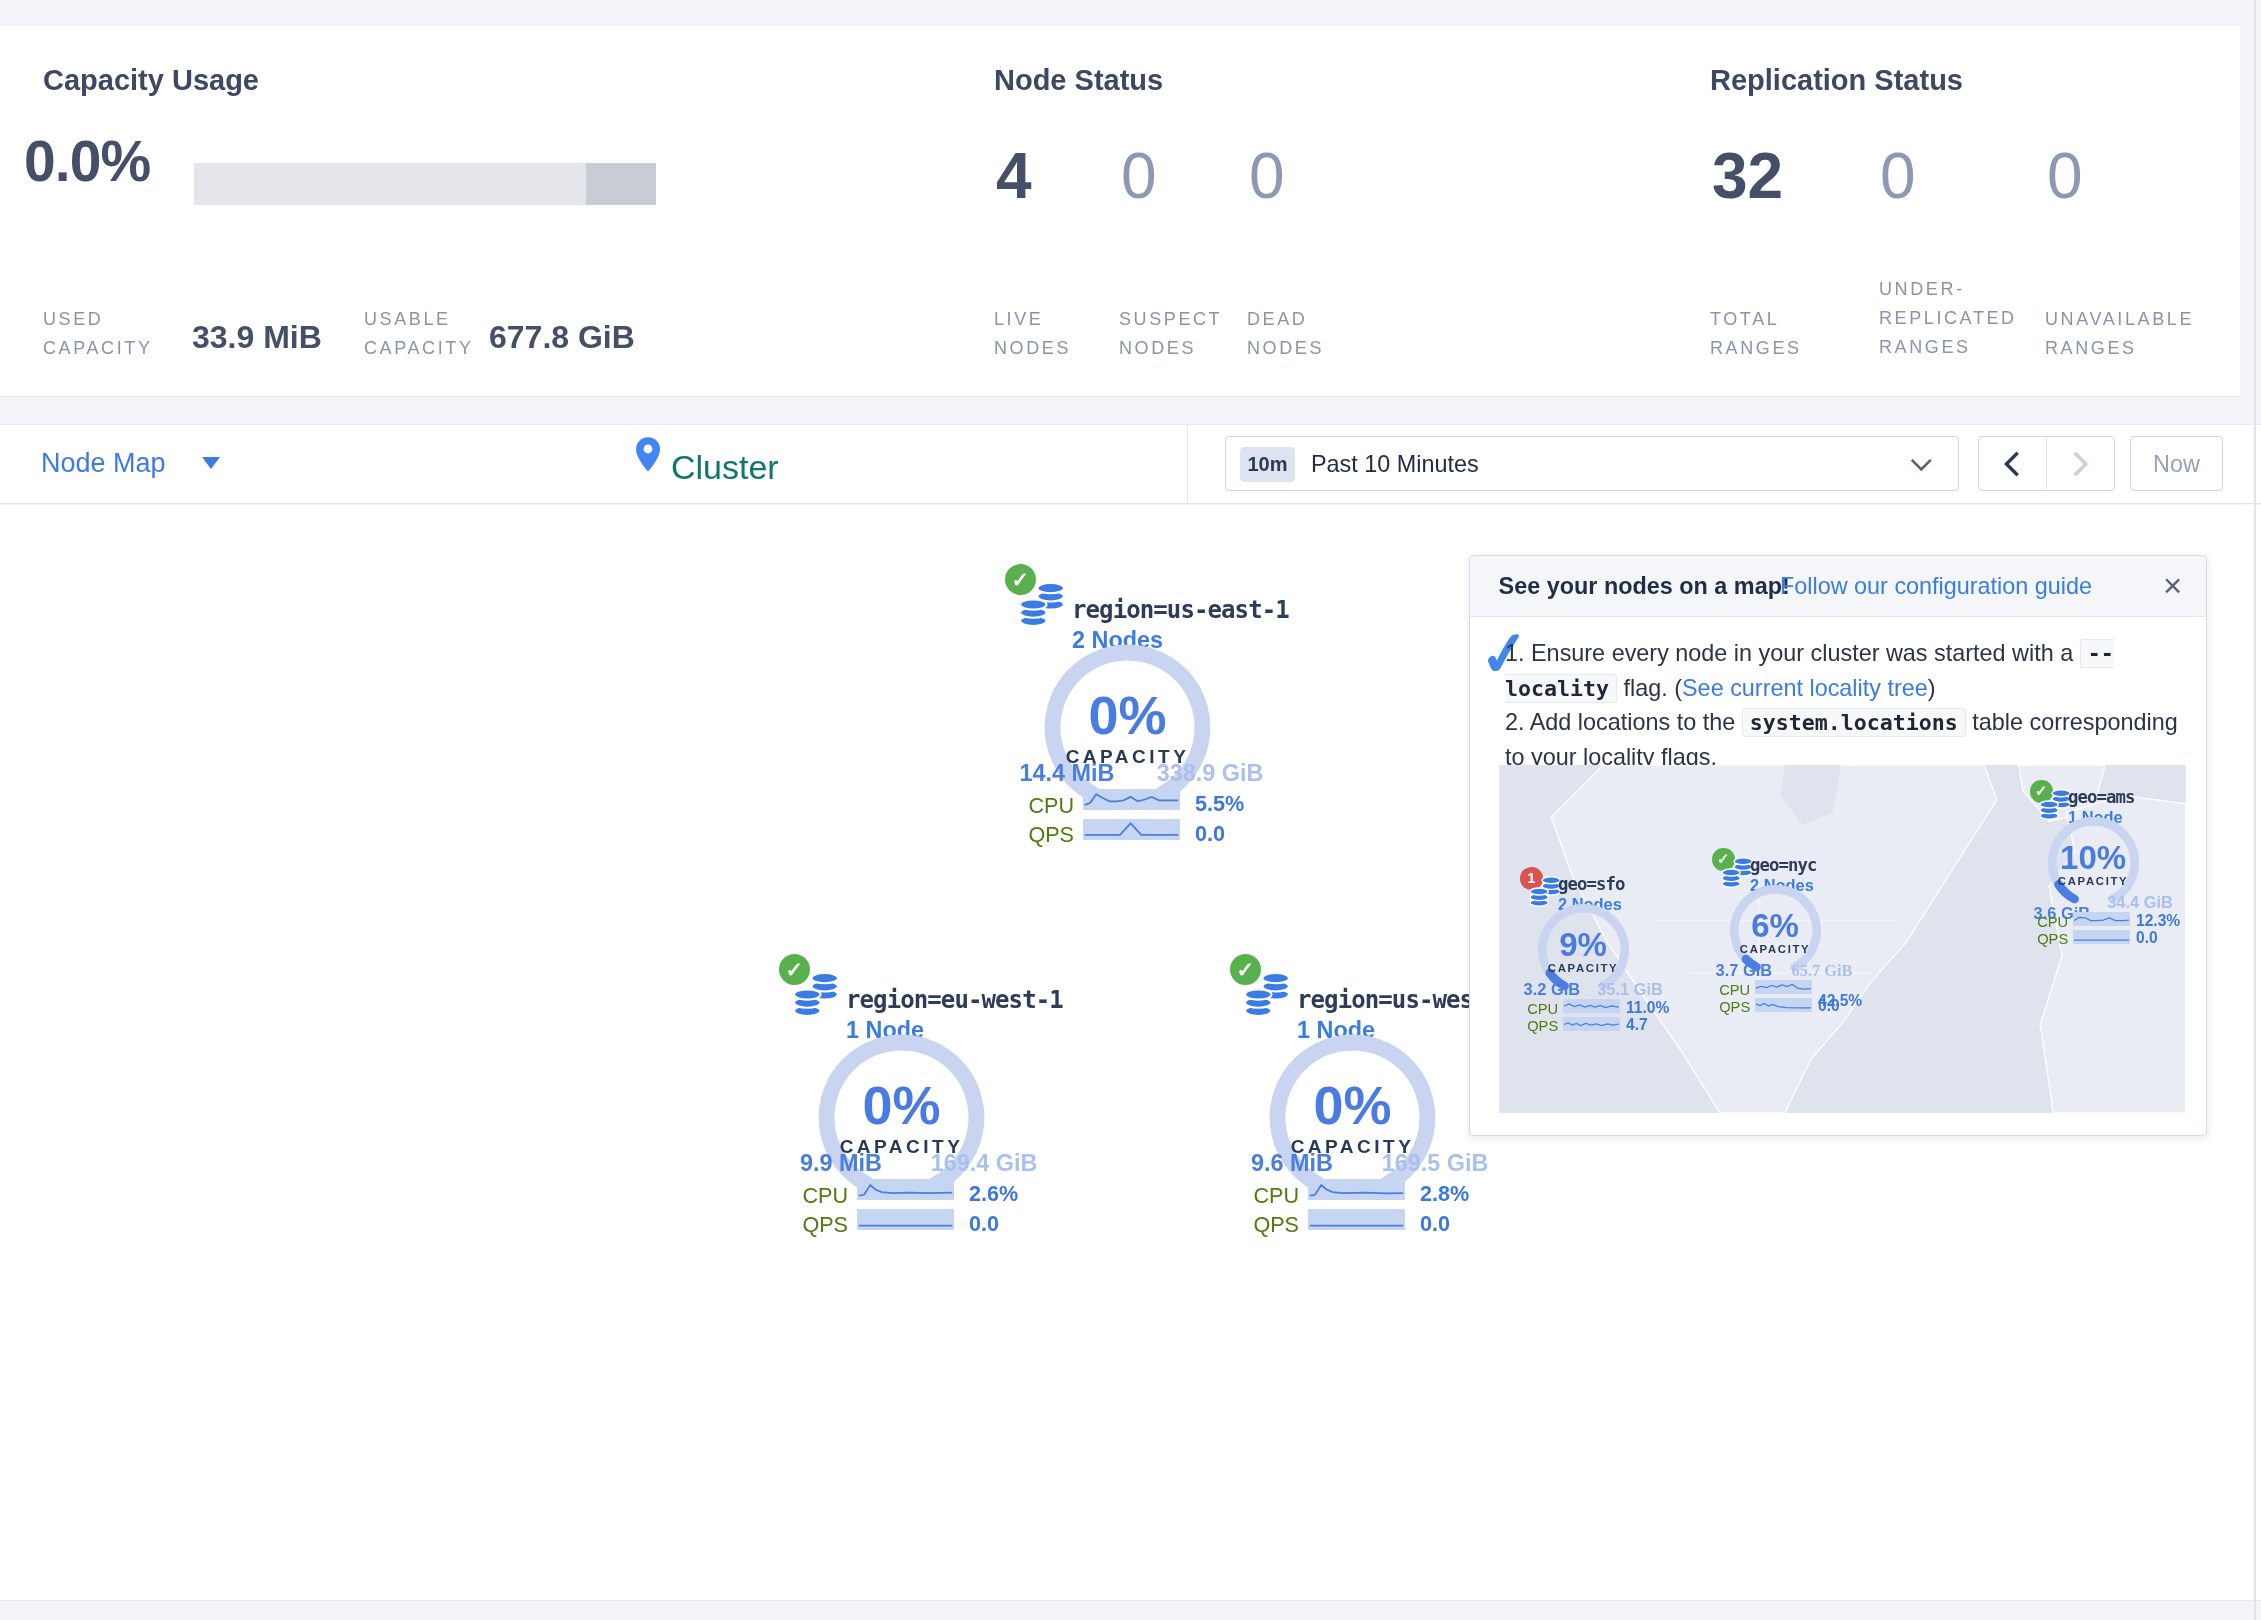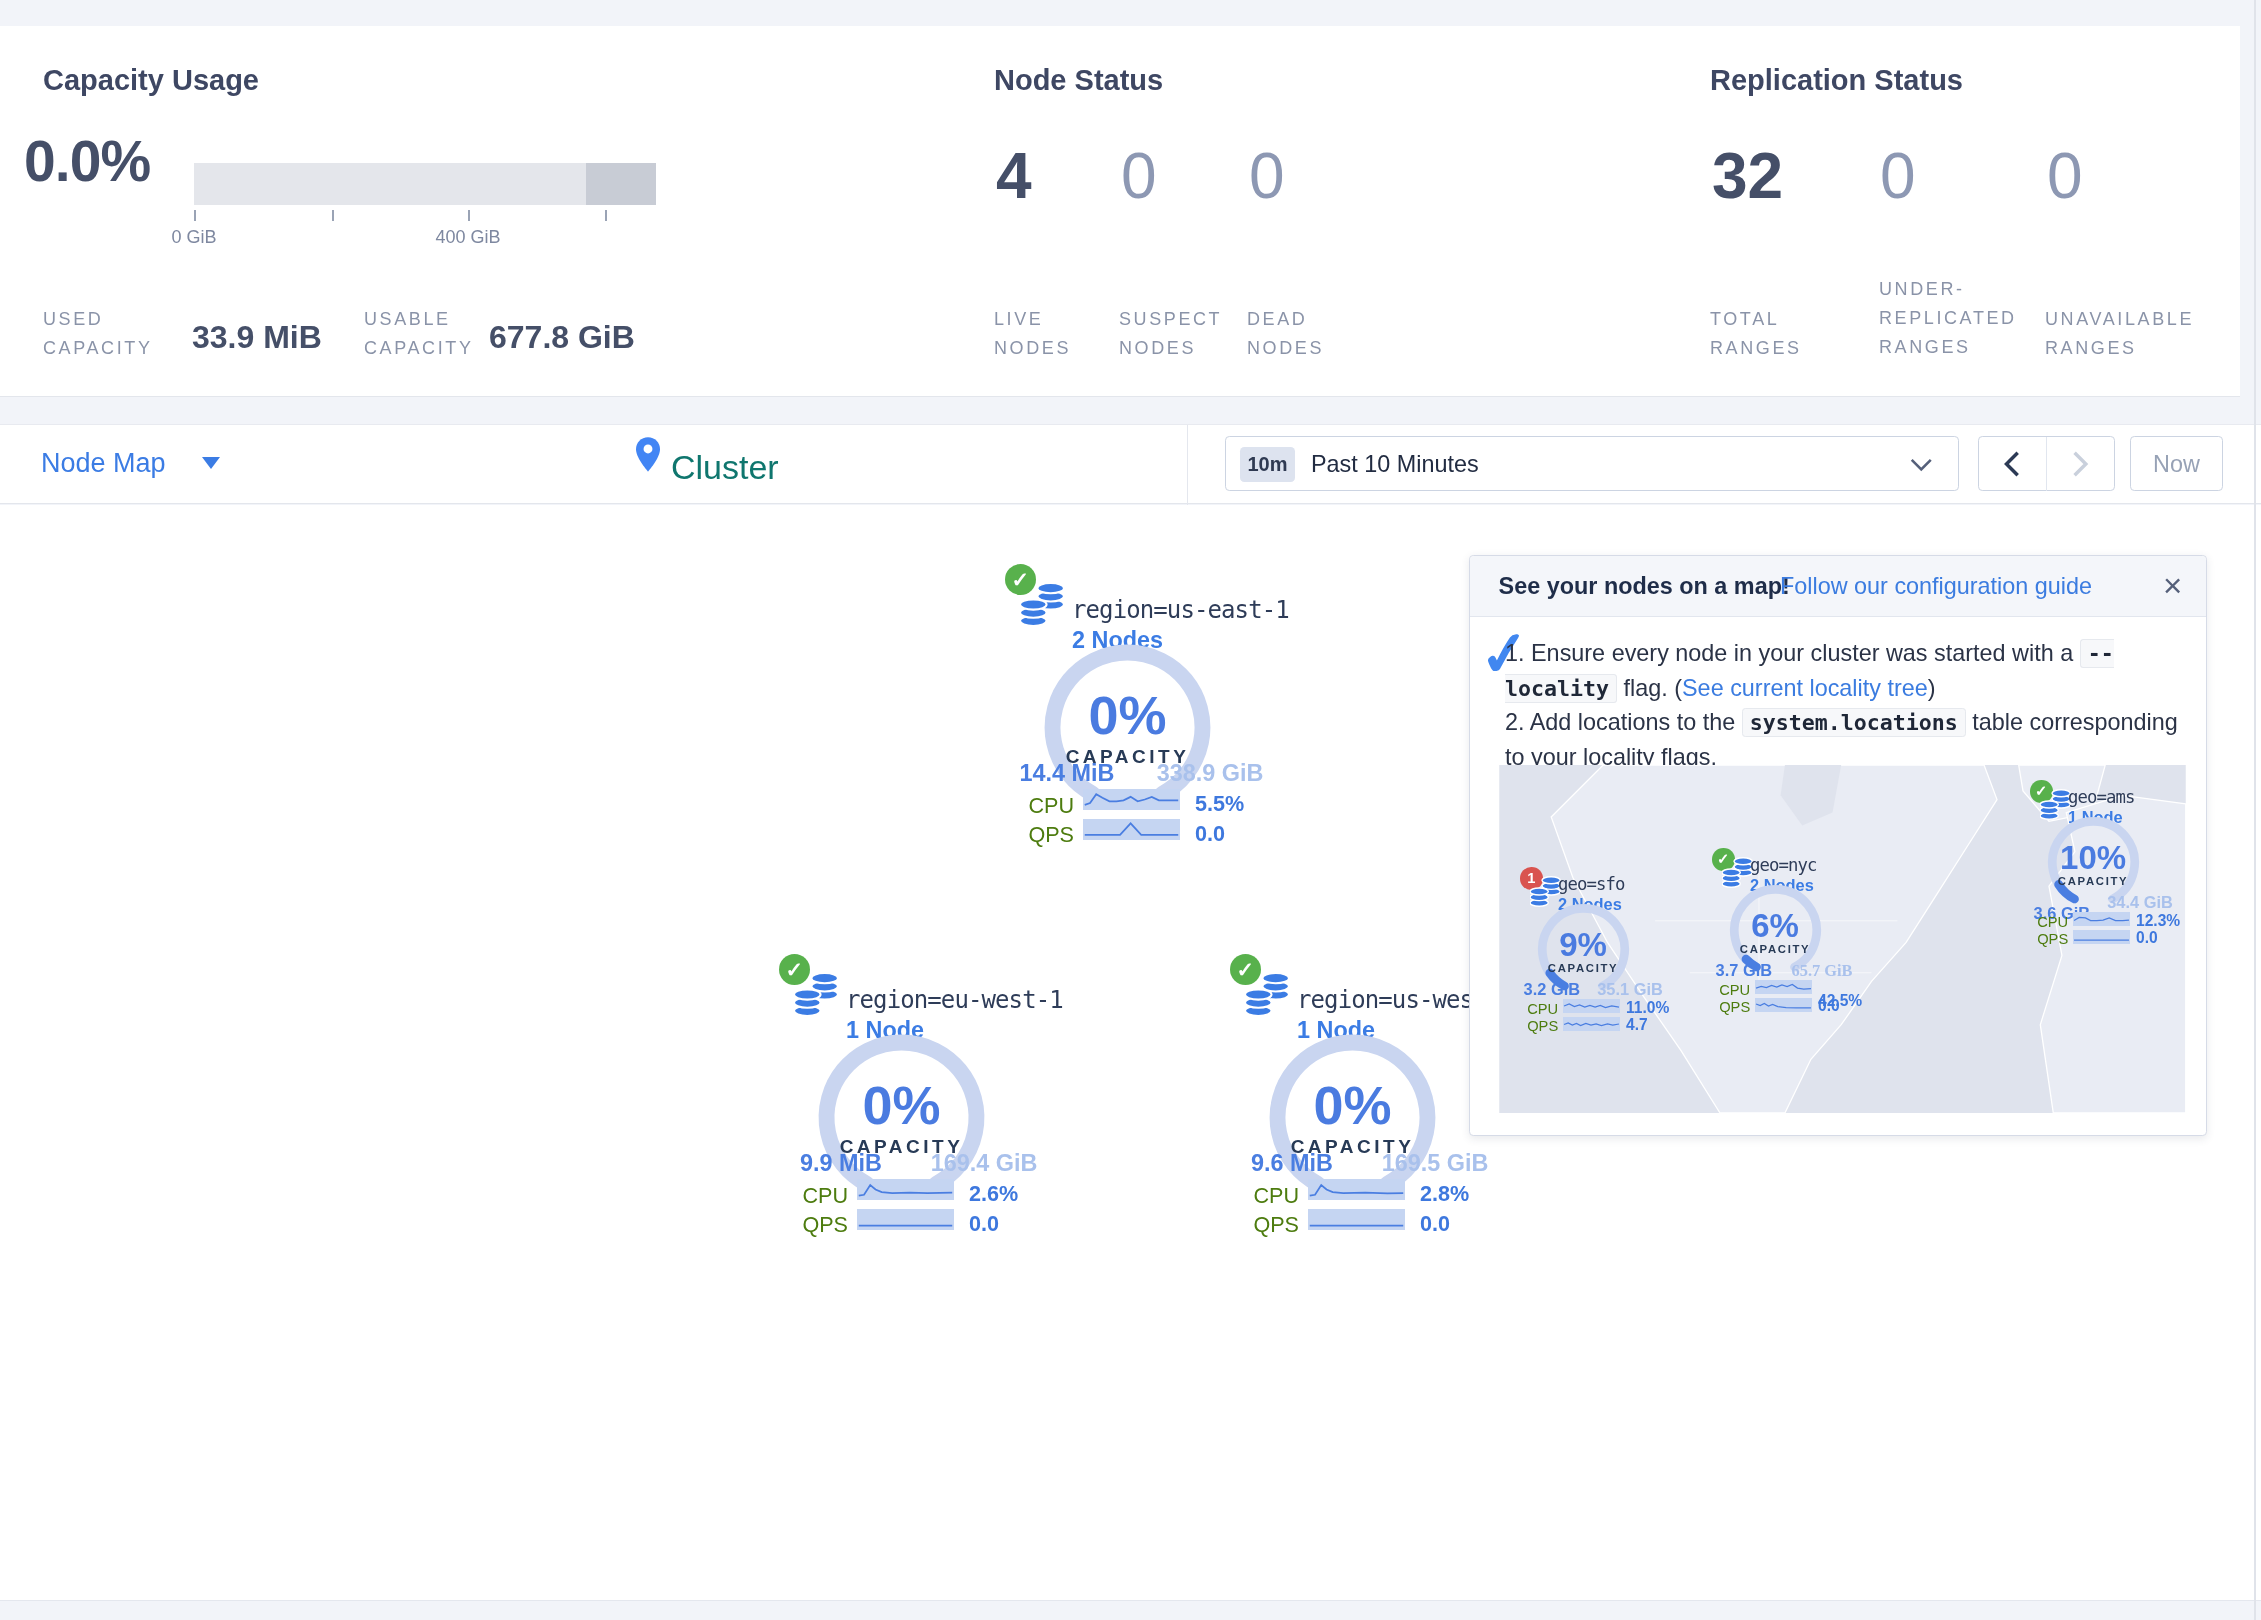--- a/index.html
+++ b/index.html
@@ -36,21 +36,21 @@
   .time-badge { background:#dde3ef; border-radius:4.3px; font-size:20px; font-weight:bold; color:#2f3a52; text-align:center; line-height:35px; }
   .time-text { font-size:23.4px; font-weight:normal; color:#222c42; }
   .btn-now { border:0.9px solid #ccd4e2; border-radius:4.3px; background:#fff; color:#97a2b6; font-size:23.4px; text-align:center; line-height:54px; }
 
   
   .main-panel { left:0; top:505px; width:2261px; height:1095px; background:#fff; }
 
   
   .check-badge { width:31px; height:31px; border-radius:50%; background:#58b14c; color:#fff; font-size:21px; font-weight:bold; text-align:center; line-height:31px; }
   .warn-badge { width:22.5px; height:22.5px; border-radius:50%; background:#d9534f; color:#fff; font-size:14.7px; font-weight:bold; text-align:center; line-height:22.5px; }
-  .region-name { font-family:"DejaVu Sans Mono", monospace; font-size:24px; font-weight:normal; color:#2e3c58; letter-spacing:-0.9px; white-space:nowrap; }
+  .region-name { font-family:"DejaVu Sans Mono", monospace; font-size:24px; font-weight:bold; color:#2e3c58; letter-spacing:-0.9px; white-space:nowrap; }
   .nodes-link { font-size:23.4px; font-weight:bold; color:#3b7ce4; white-space:nowrap; }
   .gauge-pct { font-size:54px; font-weight:bold; color:#4a7be0; text-align:center; }
   .gauge-cap { font-size:19px; font-weight:bold; color:#273a56; letter-spacing:3.5px; text-align:center; }
   .used-val { font-size:23.4px; font-weight:bold; color:#4a7ee1; text-align:center; white-space:nowrap; }
   .total-val { font-size:23.4px; font-weight:bold; color:#a9c1ec; text-align:center; white-space:nowrap; }
   .spark-label { font-size:21.6px; font-weight:normal; color:#4d7c0f; }
   .spark-val { font-size:21.6px; font-weight:bold; color:#3e78de; white-space:nowrap; }
   .spark-band { background:#c5d5f2; }
 
   
@@ -96,28 +96,20 @@
   </defs>
 </svg>
 
 <div class="abs top-panel">
 
   <div class="abs section-title" style="left:43px; top:38px;">Capacity Usage</div>
   <div class="abs big-pct" style="left:24px; top:102px;">0.0%</div>
   <div class="abs cap-bar" style="left:194px; top:137px; width:462px; height:42px;">
     <div class="abs cap-bar-dark" style="left:392px; top:0; width:70px; height:42px;"></div>
   </div>
-  <div class="abs" style="left:0; top:184px; width:779px; height:52px;">
-    <div class="tick" style="left:194px;"></div>
-    <div class="tick" style="left:332px;"></div>
-    <div class="tick" style="left:468px;"></div>
-    <div class="tick" style="left:605px;"></div>
-    <div class="tick-label" style="left:194px;">0 GiB</div>
-    <div class="tick-label" style="left:468px;">400 GiB</div>
-  </div>
   <div class="abs stat-label" style="left:43px; top:279px; width:121px;">USED CAPACITY</div>
   <div class="abs stat-value" style="left:192px; top:293px;">33.9 MiB</div>
   <div class="abs stat-label" style="left:364px; top:279px; width:139px;">USABLE CAPACITY</div>
   <div class="abs stat-value" style="left:489px; top:293px;">677.8 GiB</div>
 
   <div class="abs section-title" style="left:994px; top:38px;">Node Status</div>
   <div class="abs big-num" style="left:996px; top:113px;">4</div>
   <div class="abs big-num muted" style="left:1121px; top:113px;">0</div>
   <div class="abs big-num muted" style="left:1249px; top:113px;">0</div>
   <div class="abs stat-label" style="left:994px; top:279px; width:95px;">LIVE NODES</div>

